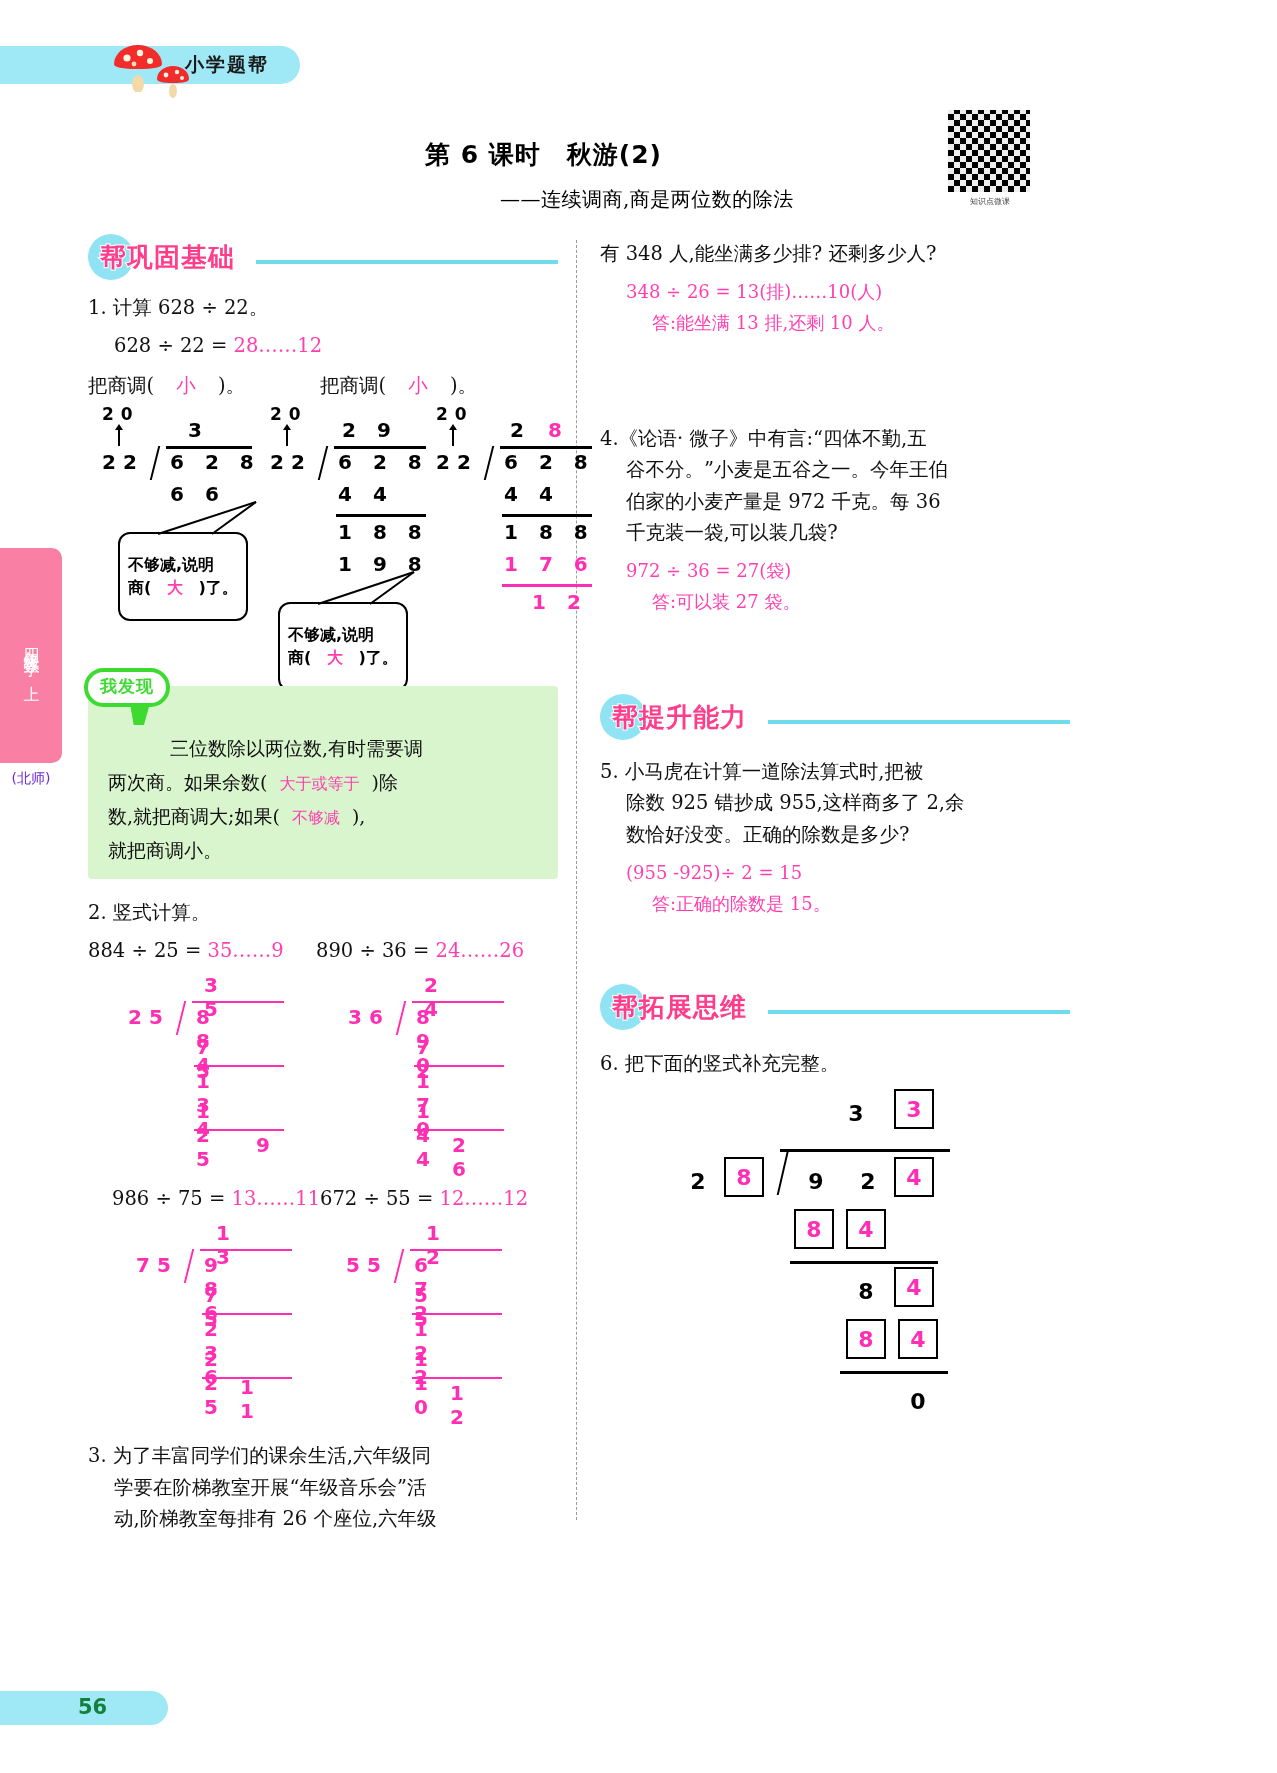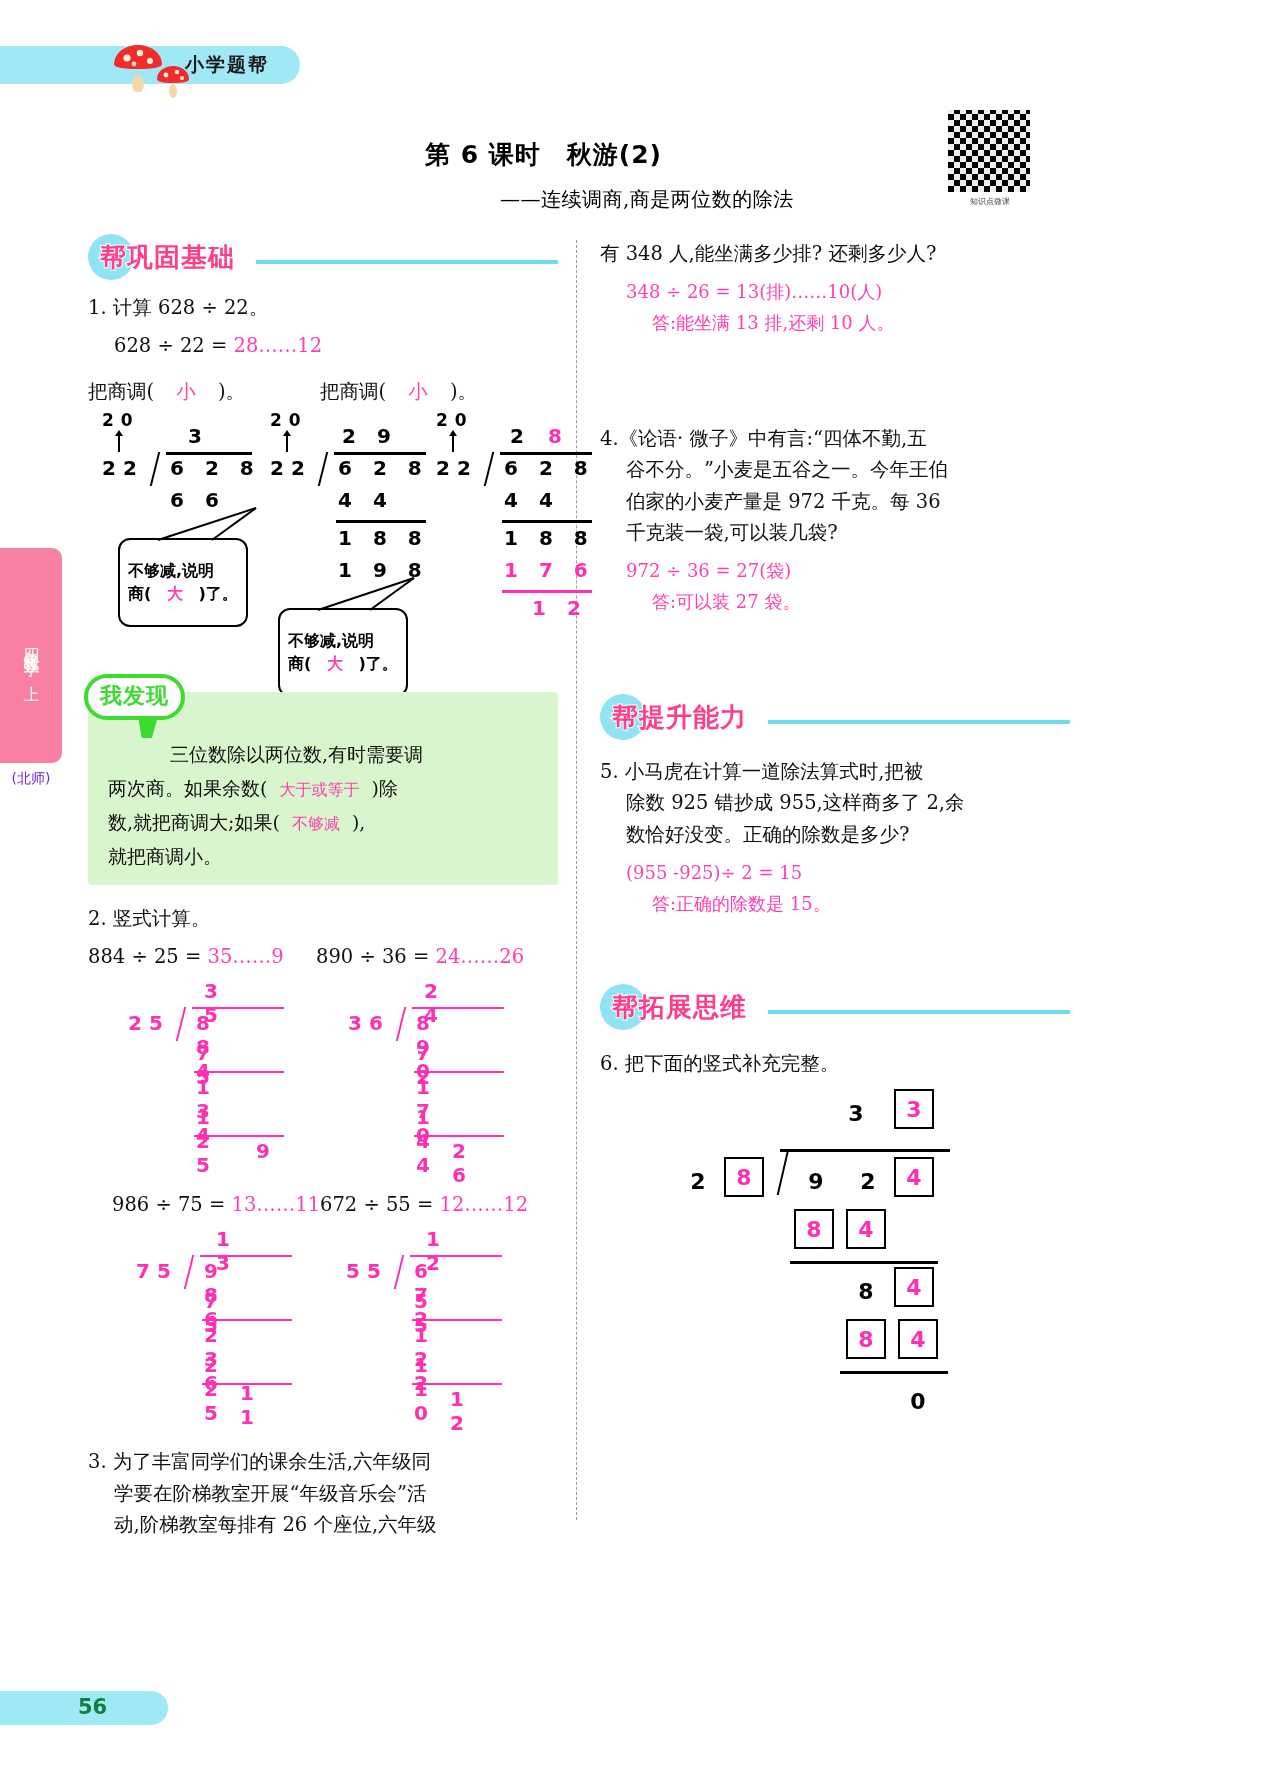--- a/index.html
+++ b/index.html
@@ -174,21 +174,21 @@
     background: #d9f5cd; border-radius: 4px;
     padding: 12px 14px 12px 20px;
     margin-top: 6px;
     min-height: 140px;
   }
   .discover .badge {
     position: absolute; left: -4px; top: -18px;
     background: #fff; border: 4px solid #3ddb2f;
     border-radius: 26px; padding: 3px 12px 5px;
     font-family: "DejaVu Sans", sans-serif;
-    font-size: 22px; font-weight: bold; color: #3ddb2f;
+    font-size: 17px; font-weight: bold; color: #3ddb2f;
     letter-spacing: 1px;
   }
   .discover .badge:after {
     content: ""; position: absolute; left: 56%; bottom: -22px;
     width: 0; height: 0;
     border-left: 10px solid #3ddb2f; border-top: 22px solid #3ddb2f;
     border-right: 10px solid transparent;
     transform: skewX(10deg);
   }
   .discover .dtext {
@@ -276,21 +276,21 @@
       <div class="rule"></div>
     </div>
 
     <div class="q">1. 计算 628 ÷ 22。</div>
 
     <div class="q indent" style="margin-top:6px;">
       <span>628 ÷ 22 =</span>
       <span class="ans">28……12</span>
     </div>
 
-    <div class="q indent" style="margin-top:15px; position:relative; height:30px;text-decoration:underline;">
+    <div class="q indent" style="margin-top:9px; position:relative; height:30px;text-decoration:underline;">
       <span style="position:absolute;left:0;">
         <span>把商调(</span>
         <span class="ans" style="padding:0 16px;">小</span>
         <span>)。</span>
       </span>
       <span style="position:absolute;left:232px;">
         <span>把商调(</span>
         <span class="ans" style="padding:0 16px;">小</span>
         <span>)。</span>
       </span>

